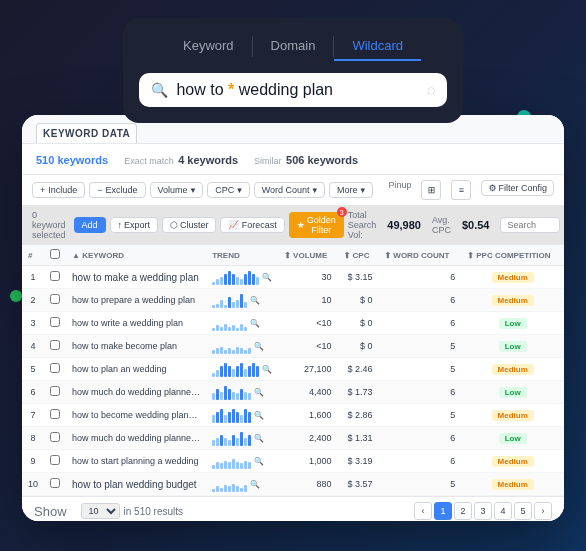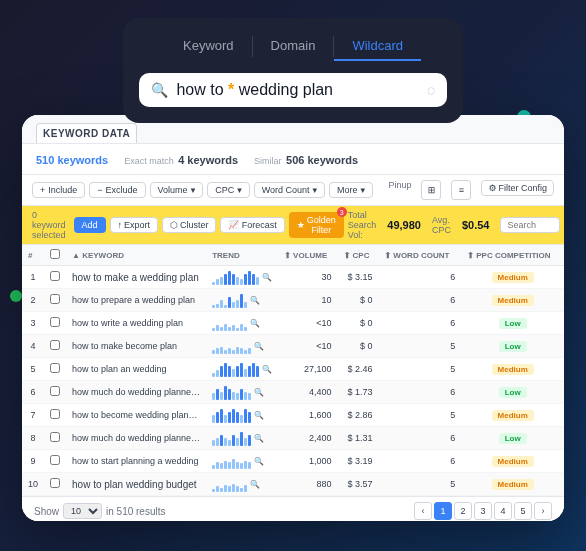--- a/index.html
+++ b/index.html
@@ -209,21 +209,21 @@
       border-radius: 4px;
       font-size: 9px; color: #374151;
       background: white; cursor: pointer;
     }
 
     .action-row {
       display: flex;
       align-items: center;
       padding: 4px 10px;
       gap: 4px;
-      background: #fde047;
+      background: #e5e5e5;
       border-bottom: 1px solid #e5e7eb;
     }
     .selected-count { font-size: 9px; color: #6b7280; margin-right: 4px; }
     .action-btn {
       display: flex; align-items: center; gap: 2px;
       padding: 2px 7px;
       border-radius: 4px;
       font-size: 9px;
       cursor: pointer;
       border: 1px solid transparent;
@@ -324,21 +324,21 @@
     .zoom-icon { font-size: 8px; color: #9ca3af; cursor: pointer; }
 
     
     .table-footer {
       display: flex;
       align-items: center;
       padding: 5px 12px;
       border-top: 1px solid #e5e7eb;
       background: white;
     }
-    .show-label { font-size: 10px; color: #6b7280; margin-right: 4px; }
+    .show-label { font-size: 13px; color: #6b7280; margin-right: 14px; }
     .show-select {
       border: 1px solid #d1d5db;
       border-radius: 3px;
       font-size: 9px;
       padding: 1px 3px;
       color: #374151;
     }
     .results-text { font-size: 10px; color: #6b7280; margin-left: 4px; }
     .pagination {
       margin-left: auto;

